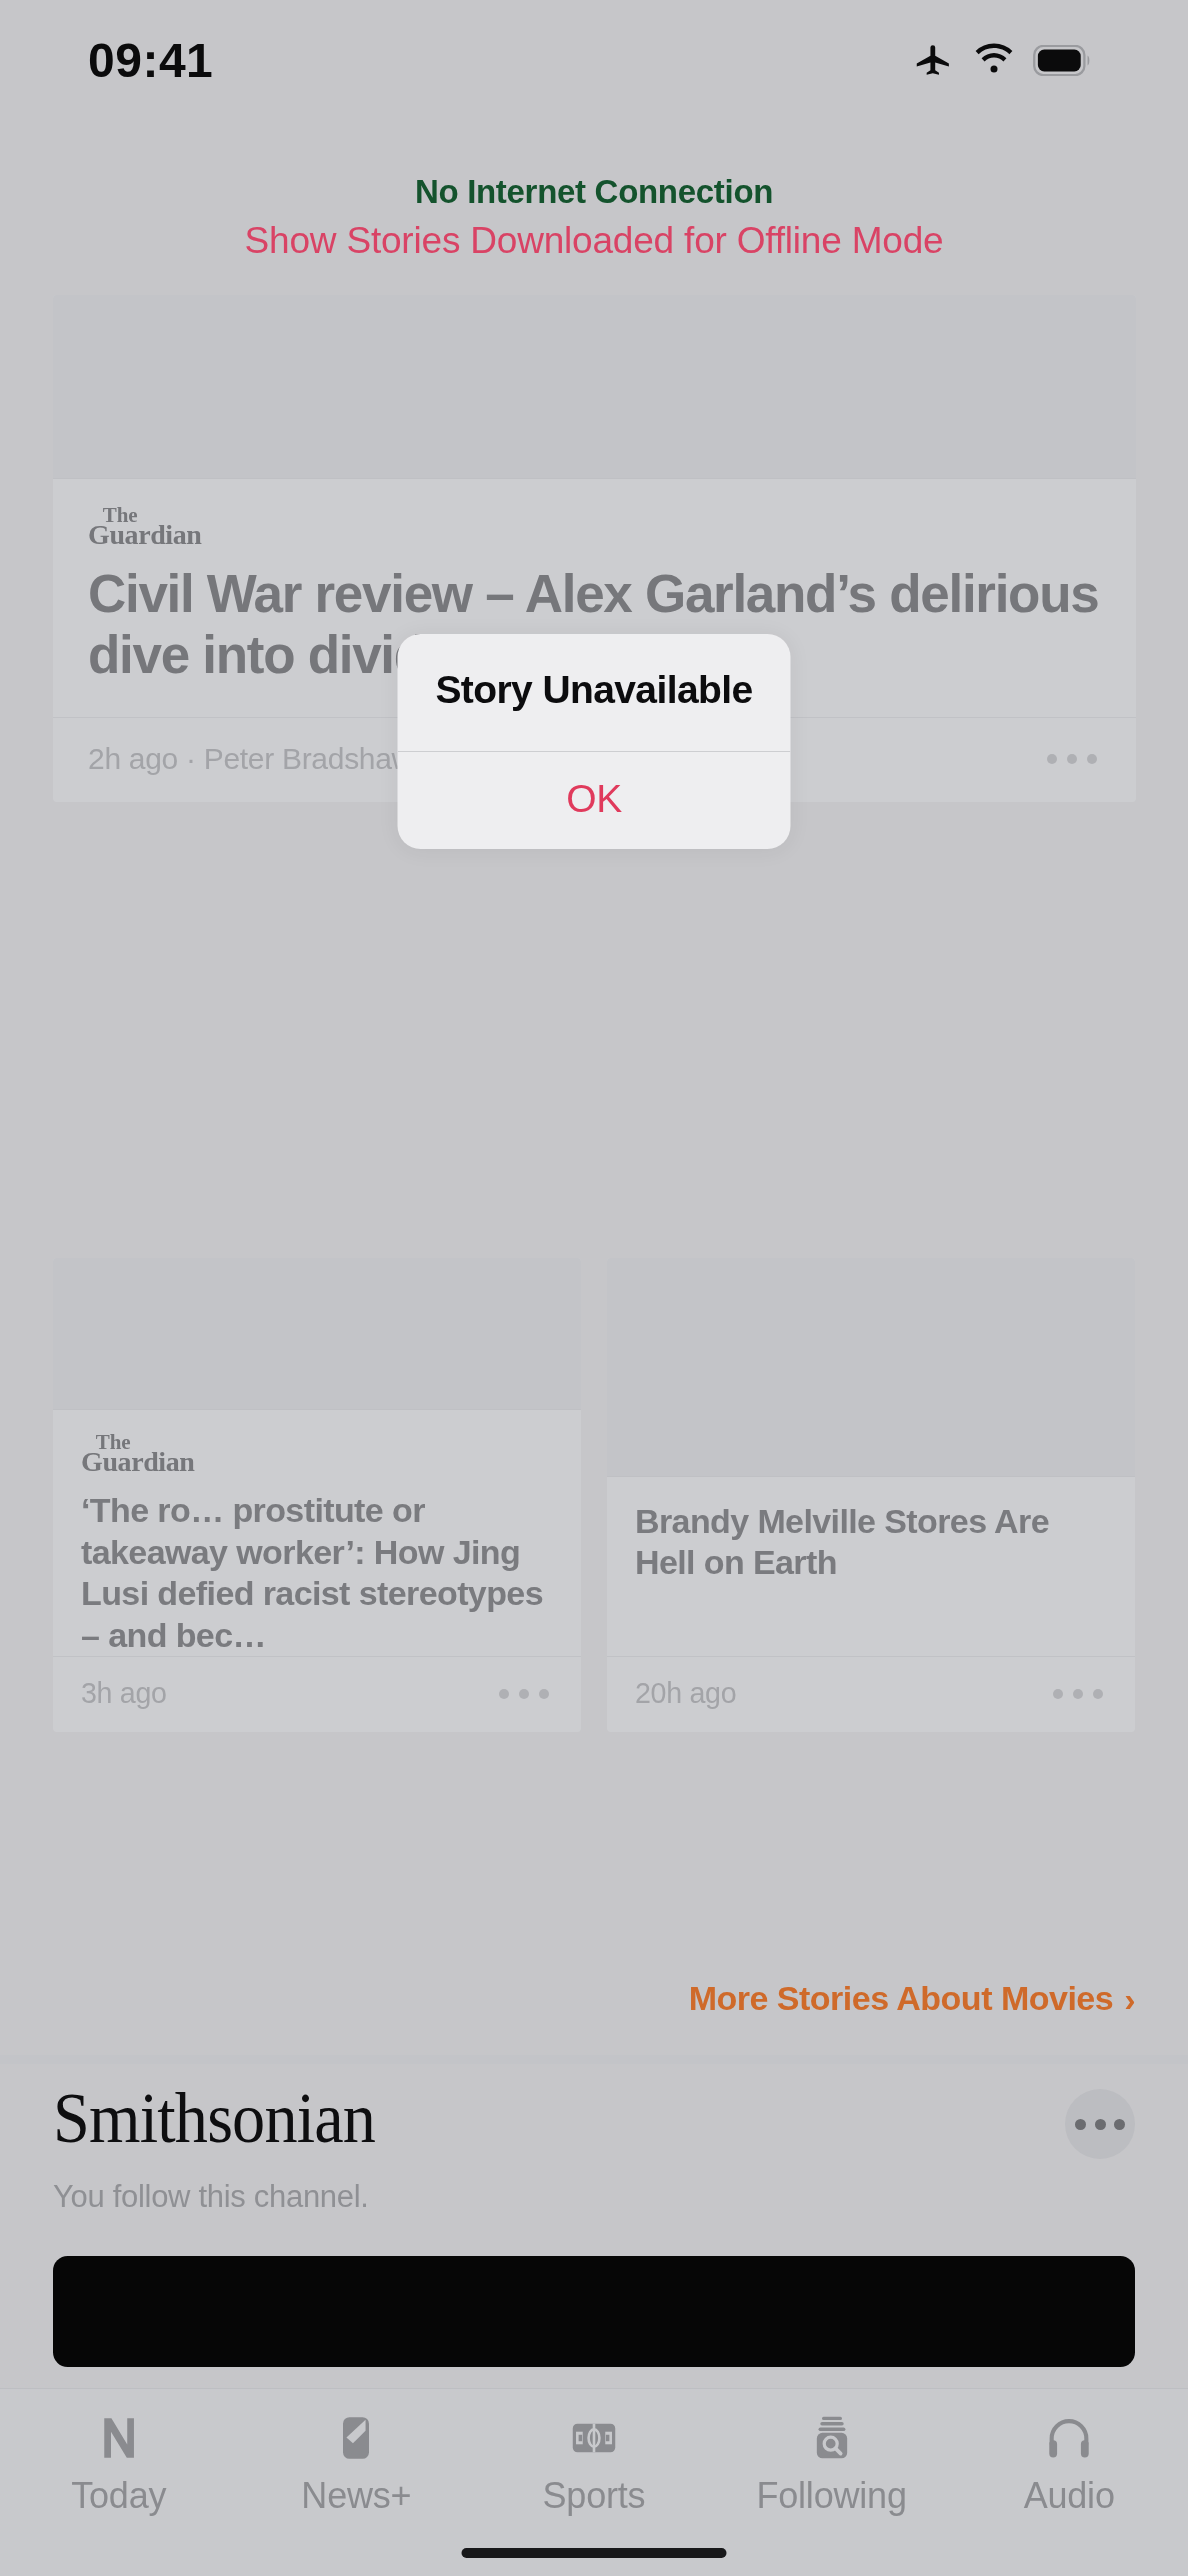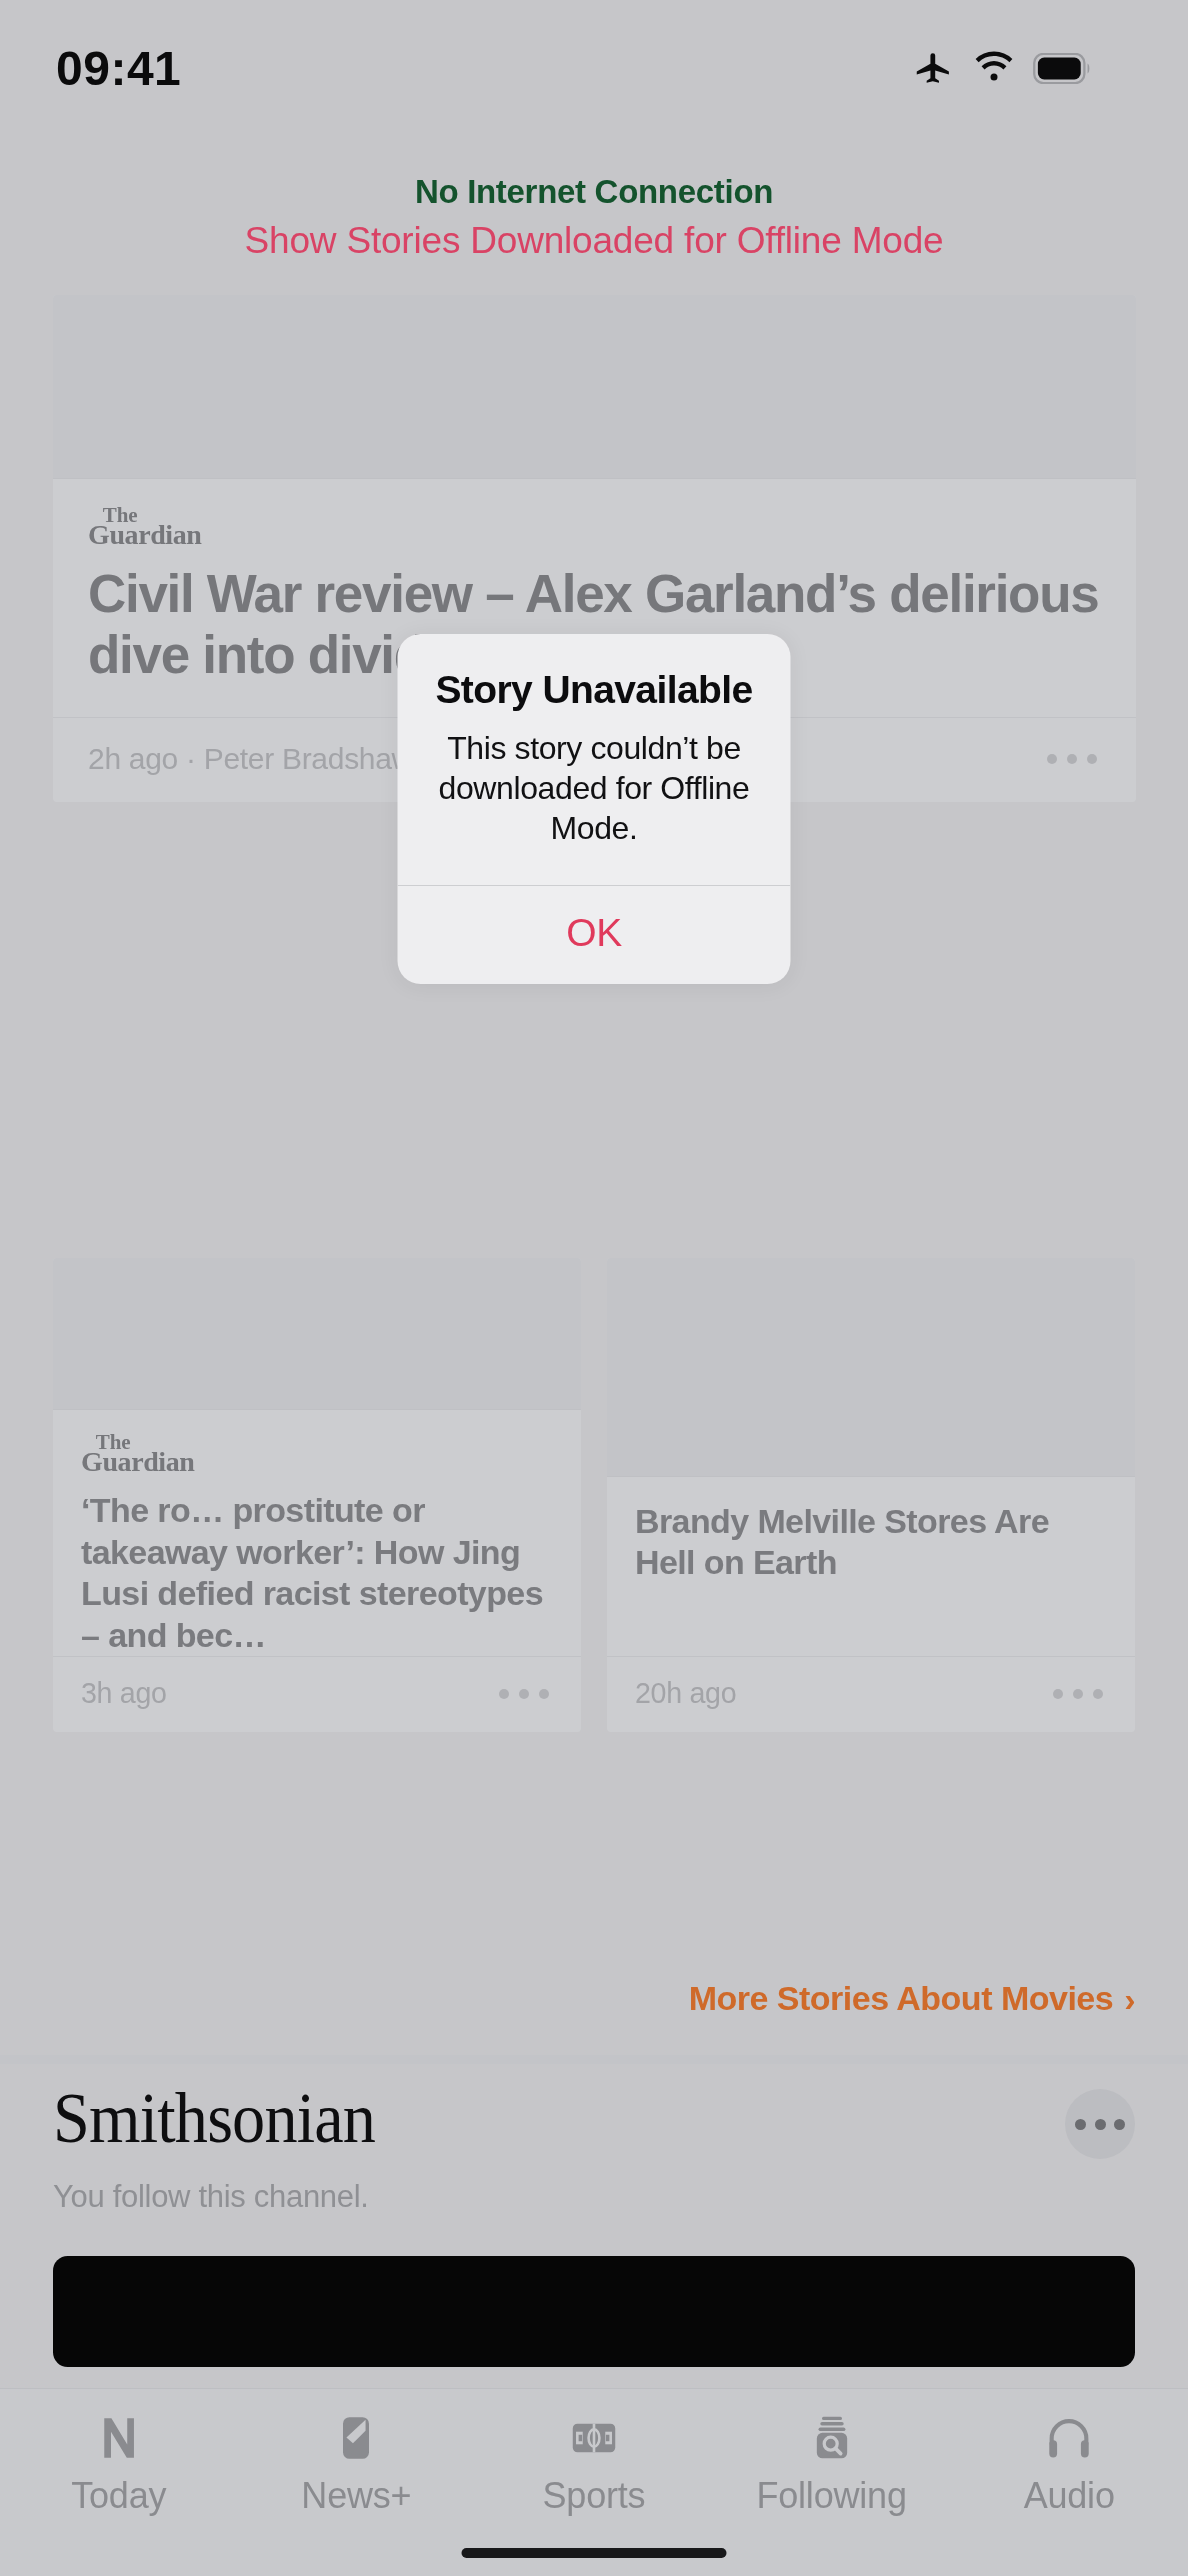--- a/index.html
+++ b/index.html
@@ -13,23 +13,23 @@
   }
 
   
   #app-layer {
     position:absolute; inset:0;
     background:#c6c6c9;
   }
 
   
   .status-bar {
-    position:absolute; top:8px; left:0; right:0; height:120px;
+    position:absolute; top:0; left:0; right:0; height:120px;
     display:flex; align-items:center; justify-content:space-between;
-    padding:0 96px 0 56px;
+    padding:0 96px 0 88px;
   }
   .status-time {
     font-size:48px; font-weight:600; color:#0b0b0c;
     letter-spacing:0.5px;
   }
   .status-right { display:flex; align-items:center; gap:18.4px; }
   .status-right svg { display:block; }
 
   
   .offline-banner {
@@ -404,19 +404,18 @@
     <div class="home-indicator"></div>
   </div>
 
 </div>
 
 <div class="scrim"></div>
 
 <div class="alert">
   <div class="alert-content">
     <div class="alert-title">Story Unavailable</div>
-    <div class="alert-msg">This story couldn’t be downloaded for Offline Mode.</div>
   </div>
   <div class="alert-actions">
     <button class="alert-btn">OK</button>
   </div>
 </div>
 
 
 </body></html>

